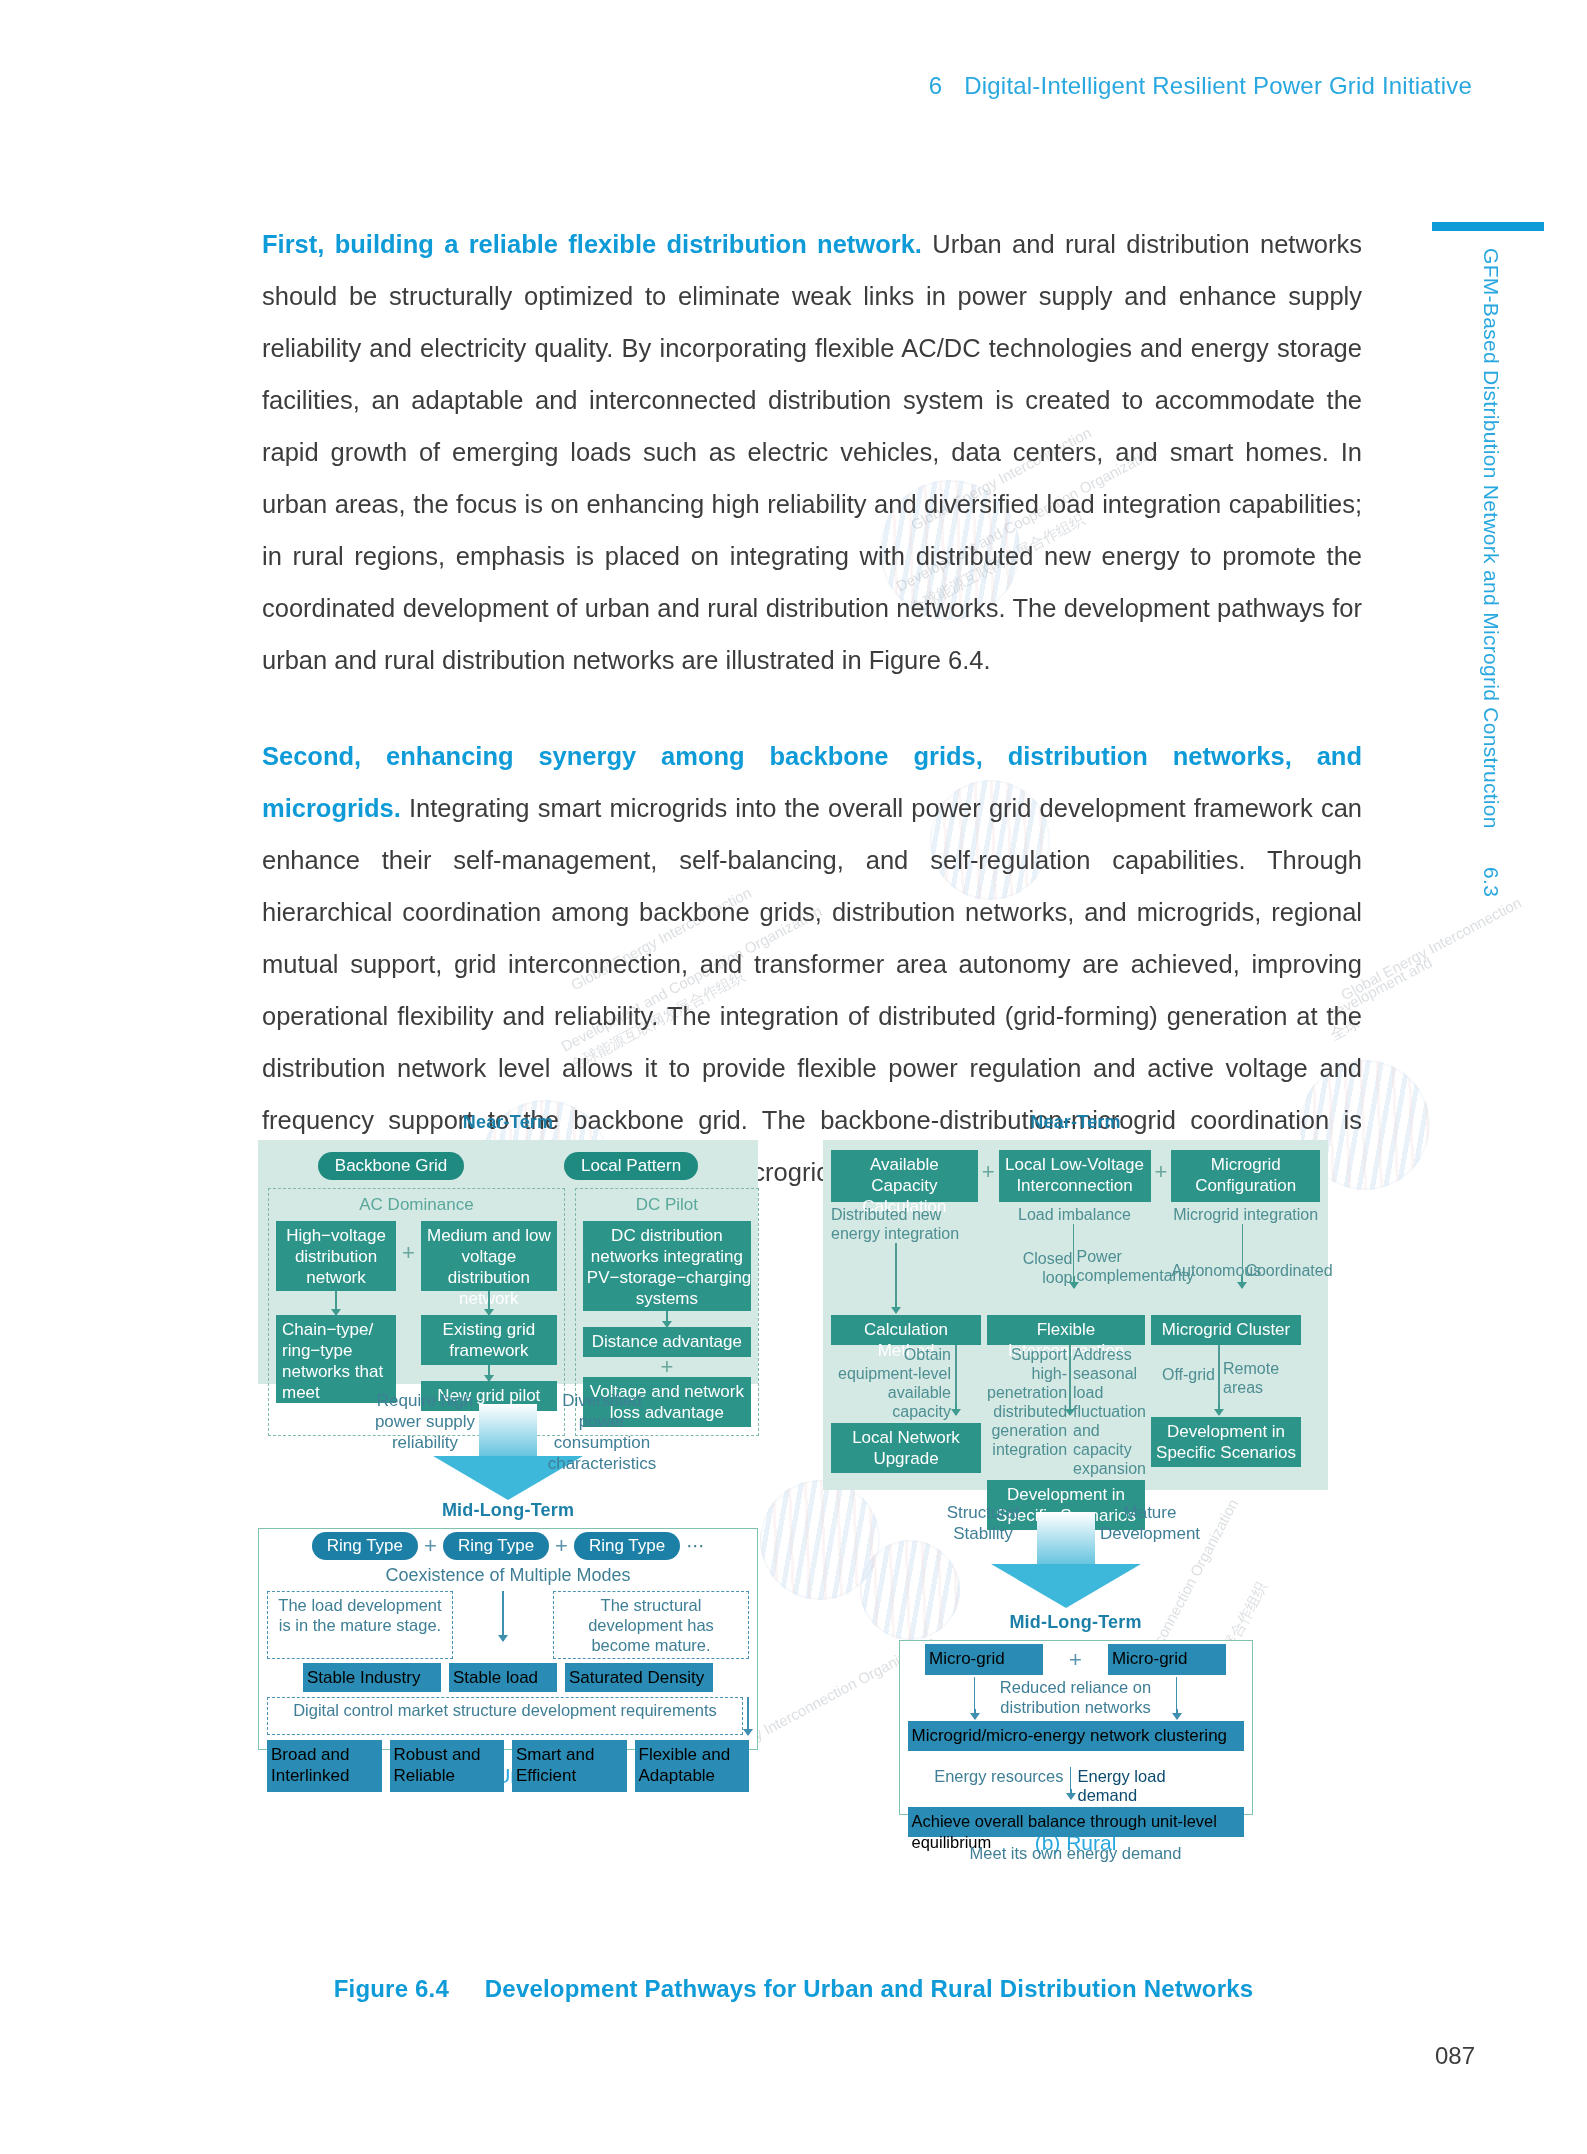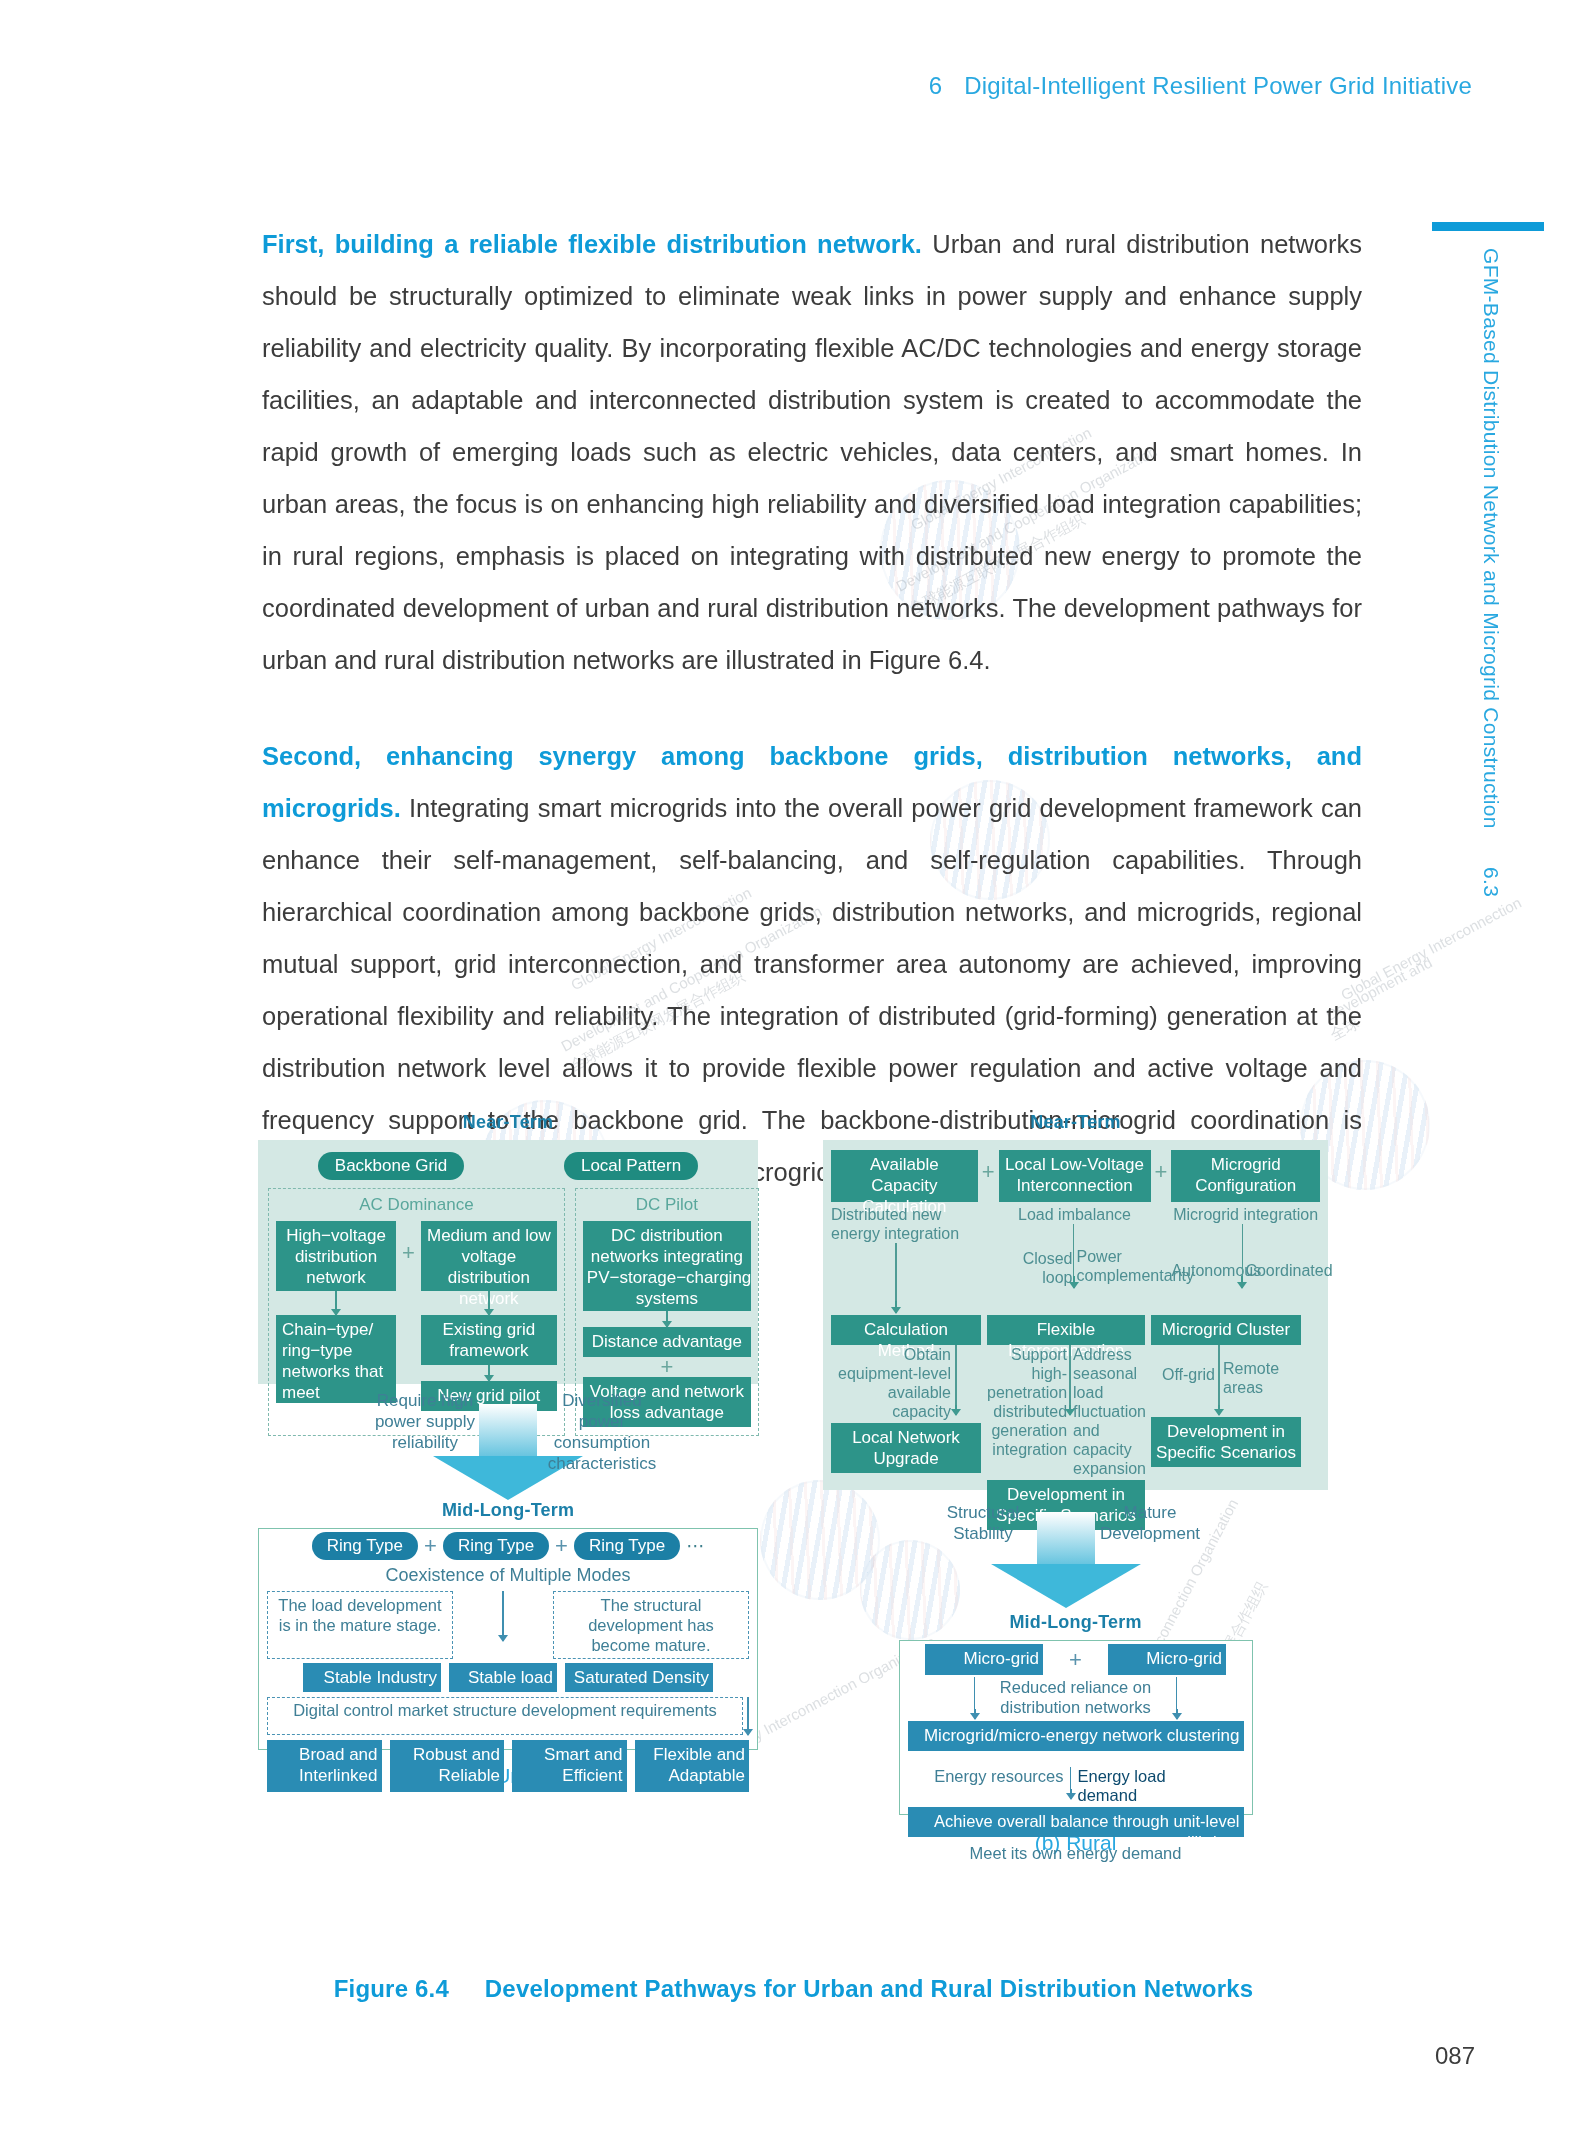--- a/index.html
+++ b/index.html
@@ -96,22 +96,22 @@
     border:1.4px dashed #7fb9ae; padding:6px 7px 8px;
   }
   .dash-title{
     text-align:center;font-size:17px;color:#5aa79c;margin-bottom:6px;
   }
   .tealbox{
     background:#2d9489;color:#fff;font-size:17px;line-height:21px;
     text-align:center;padding:4px 4px;
   }
   .bluebox{
-    background:#2a8cb4;color:#ffffff;font-size:17px;line-height:21px;
-    text-align:right;padding:4px 4px;
+    background:#2a8cb4;color:#000000;font-size:17px;line-height:21px;
+    text-align:left;padding:4px 4px;
   }
   .note{font-size:16px;color:#4d8f92;line-height:19px;text-align:center;}
   .note-dk{font-size:16px;color:#3d7f8c;line-height:19px;}
   .plus{font-size:22px;color:#6aa79e;line-height:20px;}
   .plus-b{font-size:22px;color:#5a93ad;line-height:20px;}
 
   
   .varrow{position:relative;width:2px;background:#3f9a90;margin:0 auto;}
   .varrow::after{
     content:"";position:absolute;left:-4px;bottom:-1px;

